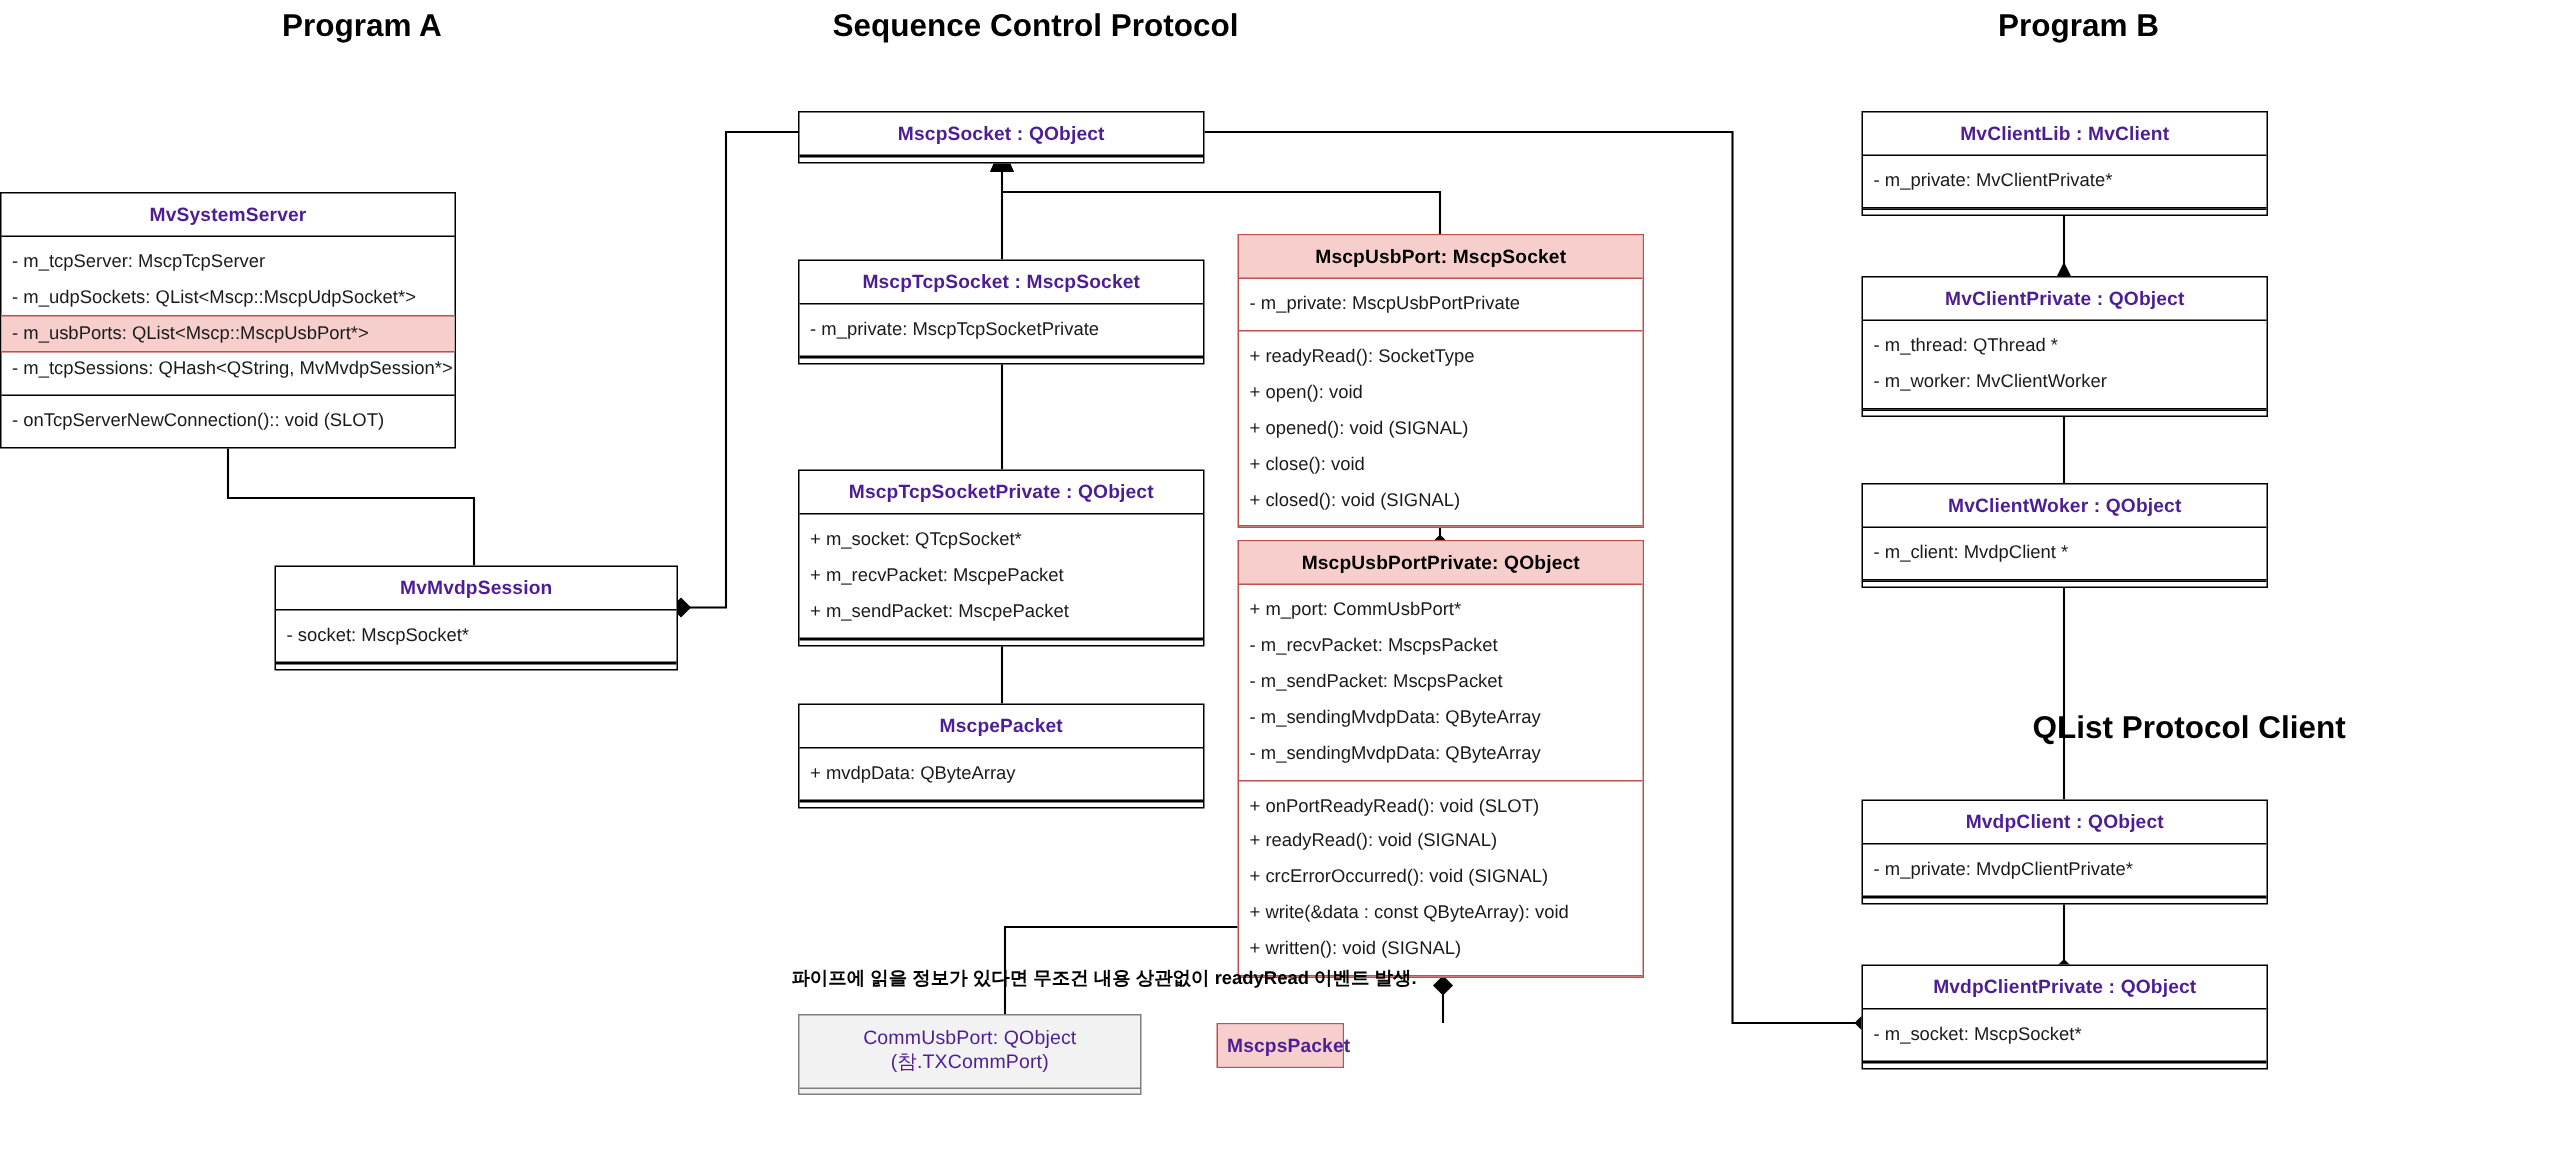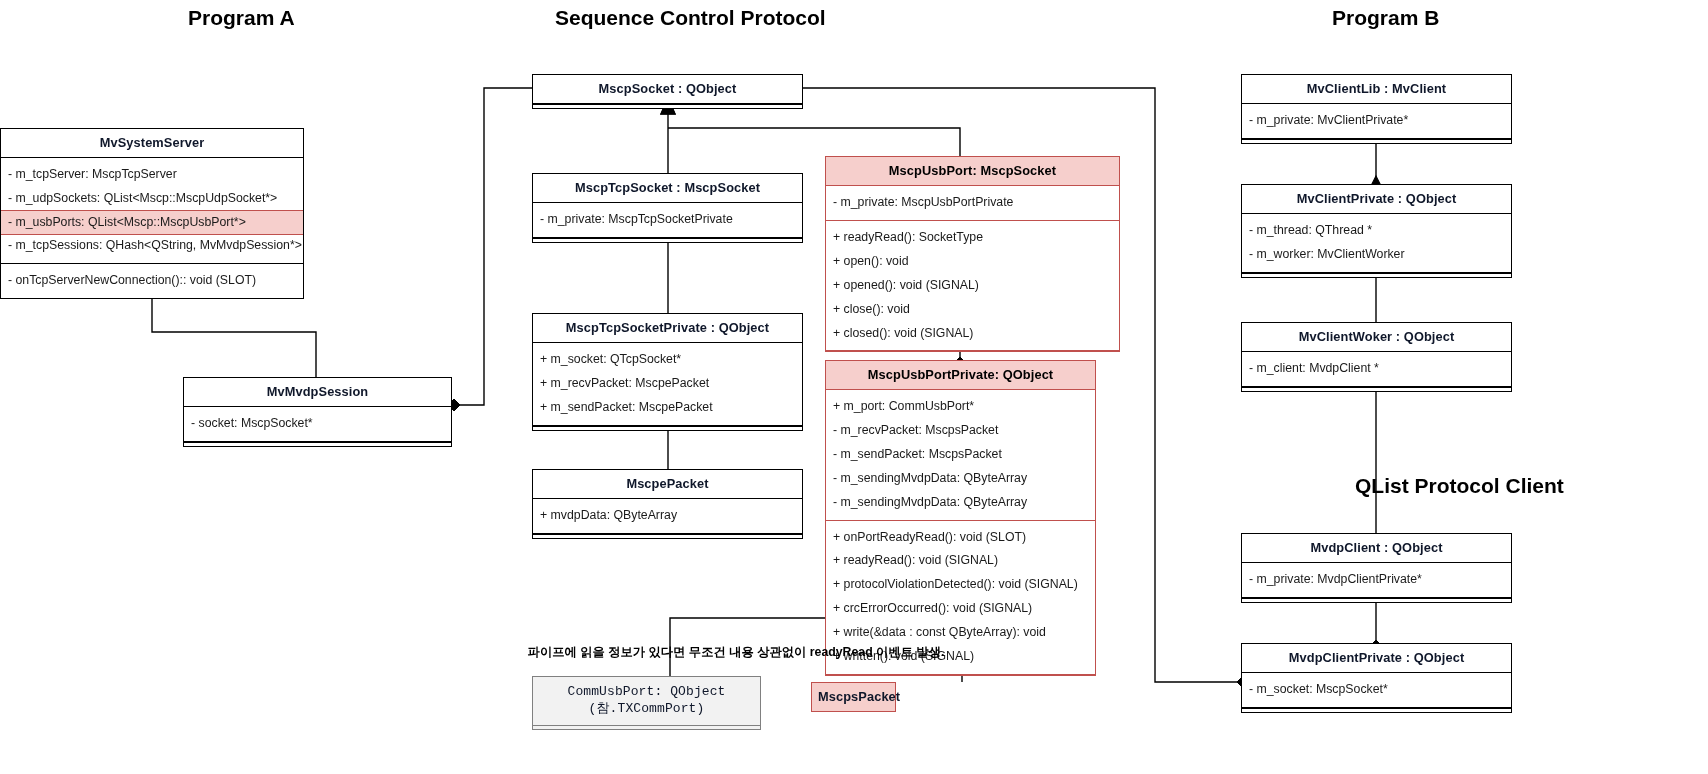--- a/index.html
+++ b/index.html
@@ -37,21 +37,21 @@
     border: 1px solid #000000;
     font-size: 12.3px;
     color: #1a1a1a;
   }
   .uml .name {
     text-align: center;
     font-weight: bold;
     padding: 6px 6px 7px 6px;
     border-bottom: 1px solid #000;
     font-size: 12.8px;
-    color: #0f172a;
+    color: #4c1d95;
     letter-spacing: 0.1px;
   }
   .uml .compartment {
     border-bottom: 1px solid #000;
     padding: 5px 0 5px 0;
   }
   .uml .compartment:last-child { border-bottom: none; }
   .uml .row {
     padding: 5px 7px 6px 7px;
     white-space: nowrap;
@@ -221,21 +221,21 @@
   </div>
 
   <div class="uml" style="left:532px; top:469px; width:271px;">
     <div class="name">MscpePacket</div>
     <div class="compartment">
       <div class="row">+ mvdpData: QByteArray</div>
     </div>
     <div class="footline"></div>
   </div>
 
-  <div class="uml pink" style="left:825px; top:156px; width:295px;">
+  <div class="uml pink" style="left:825px; top:156px; width:271px;">
     <div class="name">MscpUsbPort: MscpSocket</div>
     <div class="compartment">
       <div class="row">- m_private: MscpUsbPortPrivate</div>
     </div>
     <div class="compartment">
       <div class="row">+ readyRead(): SocketType</div>
       <div class="row">+ open(): void</div>
       <div class="row">+ opened(): void (SIGNAL)</div>
       <div class="row">+ close(): void</div>
       <div class="row">+ closed(): void (SIGNAL)</div>
@@ -247,28 +247,27 @@
     <div class="compartment">
       <div class="row">+ m_port: CommUsbPort*</div>
       <div class="row">- m_recvPacket: MscpsPacket</div>
       <div class="row">- m_sendPacket: MscpsPacket</div>
       <div class="row">- m_sendingMvdpData: QByteArray</div>
       <div class="row">- m_sendingMvdpData: QByteArray</div>
     </div>
     <div class="compartment">
       <div class="row">+ onPortReadyRead(): void (SLOT)</div>
       <div class="row">+ readyRead(): void (SIGNAL)</div>
-      <div class="row">+ protocolViolationDetected(): void (SIGNAL)</div>
       <div class="row">+ crcErrorOccurred(): void (SIGNAL)</div>
       <div class="row">+ write(&amp;data : const QByteArray): void</div>
       <div class="row">+ written(): void (SIGNAL)</div>
     </div>
   </div>
 
-  <div class="uml gray" style="left:532px; top:676px; width:229px;font-family:Liberation Mono, monospace;">
+  <div class="uml gray" style="left:532px; top:676px; width:229px;">
     <div class="name">CommUsbPort: QObject (참.TXCommPort)</div>
     <div class="footline"></div>
   </div>
 
   <div class="uml pink-solid" style="left:811px; top:682px; width:85px;">
     <div class="name">MscpsPacket</div>
   </div>
 
   <div class="uml" style="left:1241px; top:74px; width:271px;">
     <div class="name">MvClientLib : MvClient</div>

